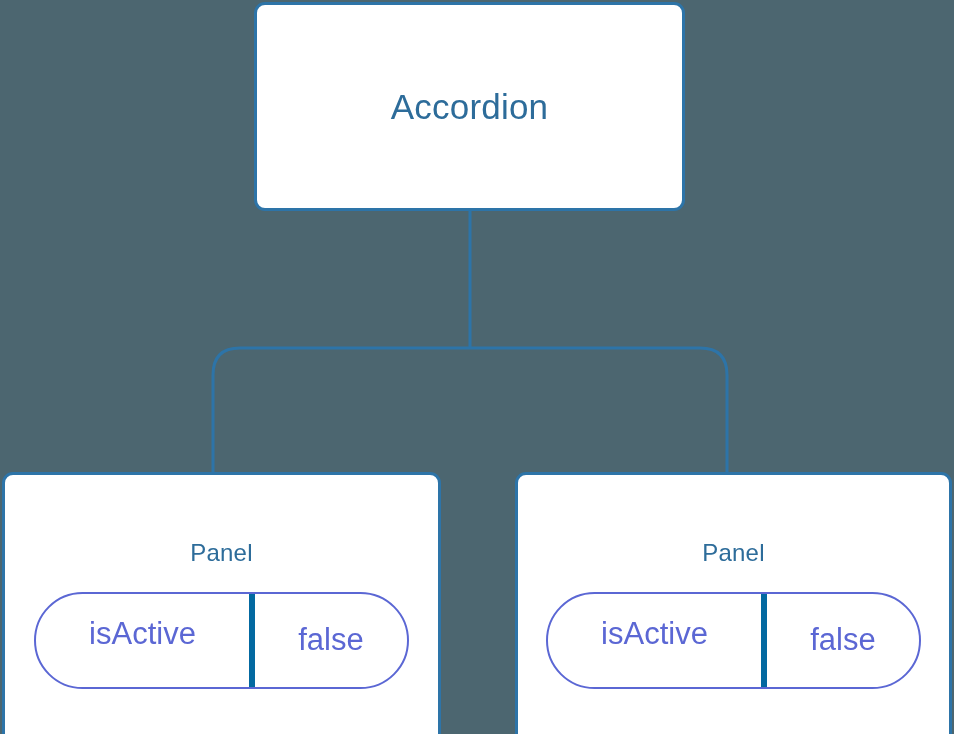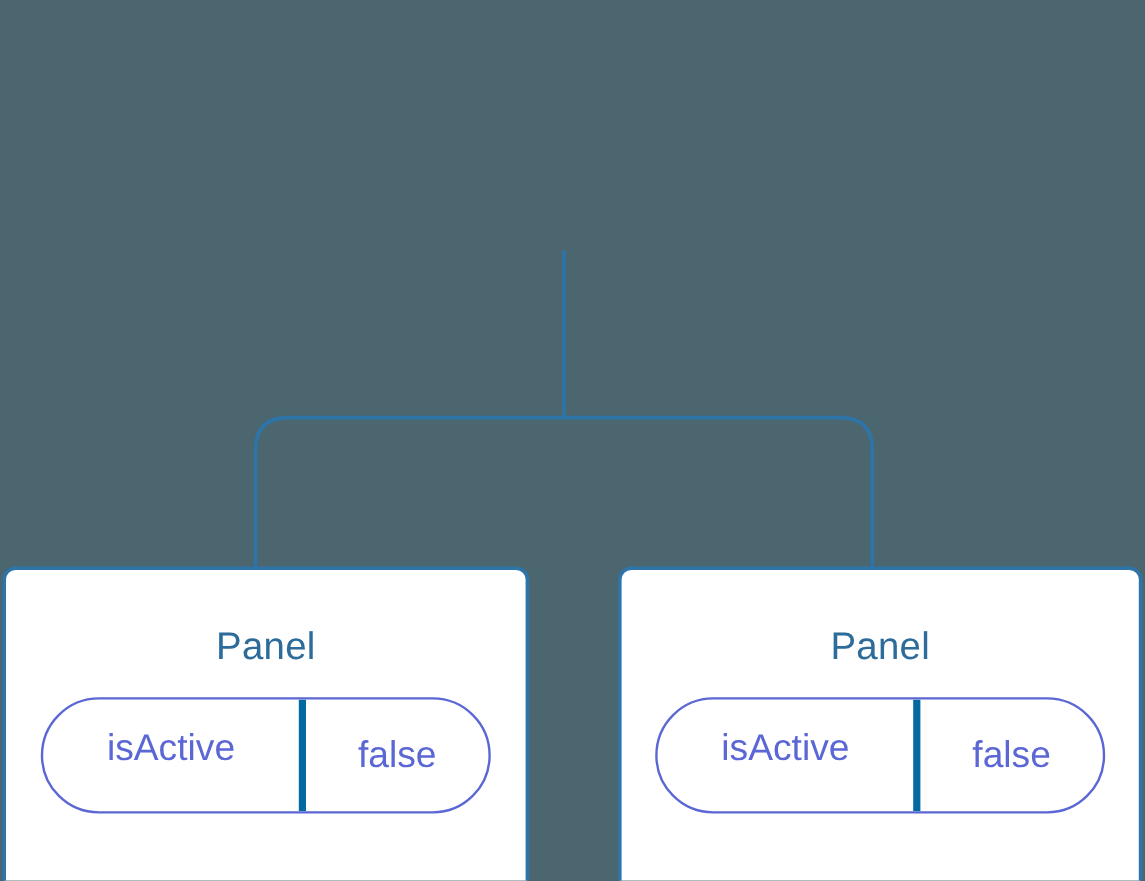--- a/index.html
+++ b/index.html
@@ -75,23 +75,23 @@
     font-weight: 400;
     letter-spacing: 0.2px;
     white-space: nowrap;
     user-select: none;
   }
   #node-accordion .node-title {
     font-size: 35px;
     line-height: 1;
   }
   .panel .node-title {
-    font-size: 32px;
+    font-size: 24px;
     line-height: 1;
-    margin-top: 47px;
+    margin-top: 66px;
   }
 
   
   .state-pill {
     box-sizing: border-box;
     display: flex;
     align-items: stretch;
     margin-top: 27px;
     height: 97px;
     border: 2px solid #5b67d4;
@@ -127,20 +127,23 @@
 
   <svg id="edges" viewBox="0 0 954 734" width="954" height="734" xmlns="http://www.w3.org/2000/svg">
 
     <path d="M 470 209 L 470 348" fill="none" stroke="#2d74a8" stroke-width="3" stroke-linecap="butt"></path>
 
     <path d="M 470 348 L 240 348 Q 213 348 213 375 L 213 474" fill="none" stroke="#2d74a8" stroke-width="3" stroke-linecap="butt" stroke-linejoin="round"></path>
 
     <path d="M 470 348 L 700 348 Q 727 348 727 375 L 727 474" fill="none" stroke="#2d74a8" stroke-width="3" stroke-linecap="butt" stroke-linejoin="round"></path>
   </svg>
 
+  <div class="node root" id="node-accordion">
+    <div class="node-title">Accordion</div>
+  </div>
 
   <div class="node panel" id="node-panel-left">
     <div class="node-title">Panel</div>
 
     <div class="state-pill">
       <div class="pill-key">isActive</div>
       <div class="pill-value">false</div>
     </div>
   </div>
 

